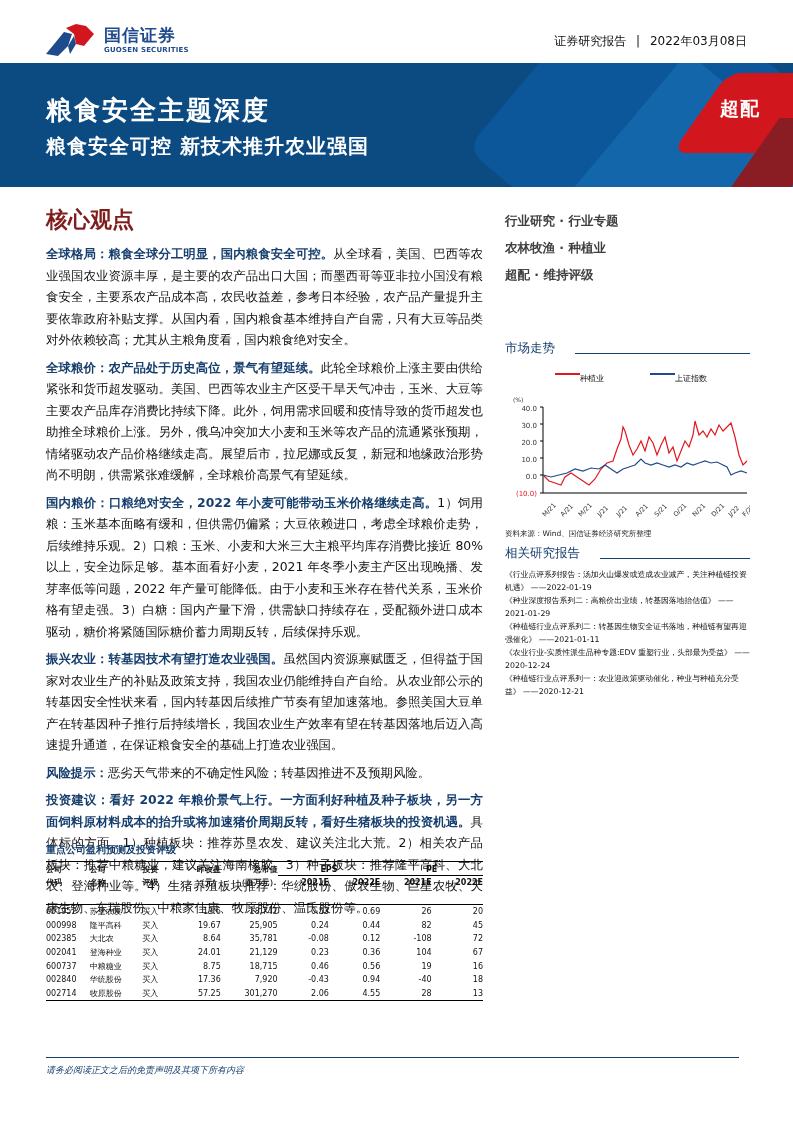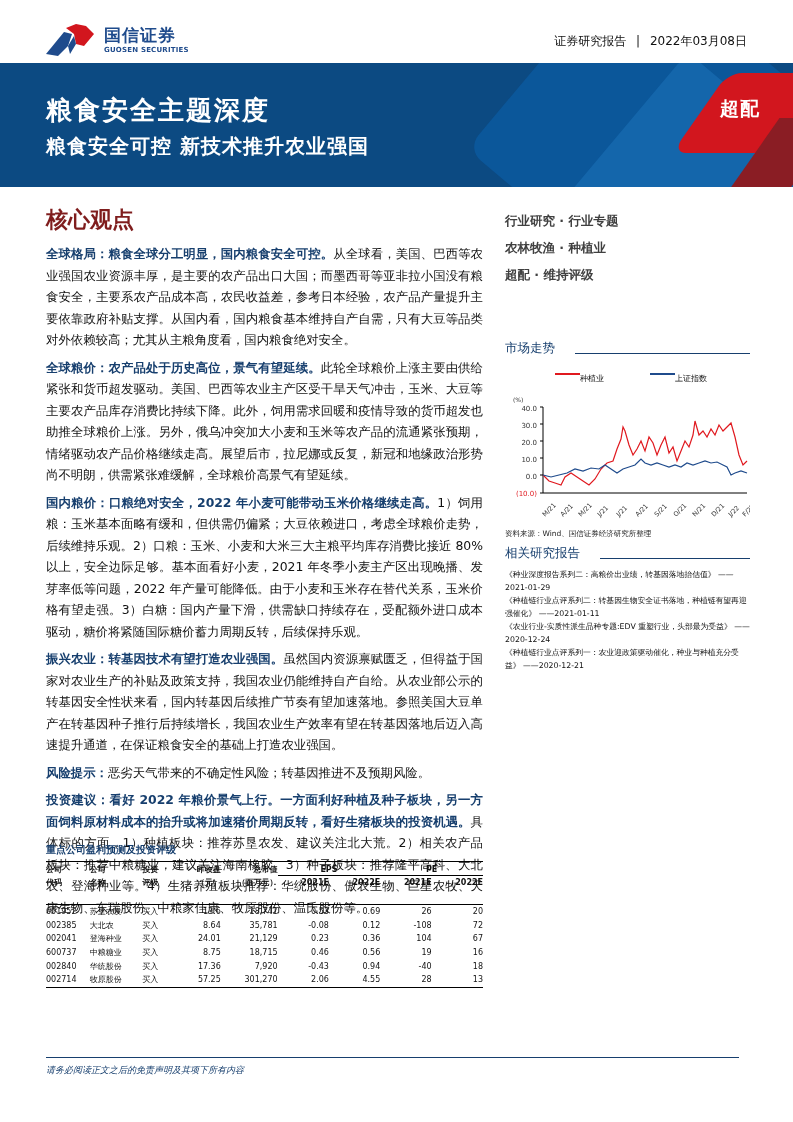--- a/index.html
+++ b/index.html
@@ -155,20 +155,21 @@
       </svg>
     </div>
   </div>
   <div class="source">资料来源：Wind、国信证券经济研究所整理</div>
 
   <div class="side-heading" style="margin-top:6px;">
     <span>相关研究报告</span>
       <span class="rule"></span>
   </div>
   <div class="related-list">
+    <div class="related-item">《行业点评系列报告：汤加火山爆发或造成农业减产，关注种植链投资机遇》 ——2022-01-19</div>
     <div class="related-item">《种业深度报告系列二：高粮价出业绩，转基因落地抬估值》 ——2021-01-29</div>
     <div class="related-item">《种植链行业点评系列二：转基因生物安全证书落地，种植链有望再迎强催化》 ——2021-01-11</div>
     <div class="related-item">《农业行业-实质性派生品种专题:EDV 重塑行业，头部最为受益》 ——2020-12-24</div>
     <div class="related-item">《种植链行业点评系列一：农业迎政策驱动催化，种业与种植充分受益》 ——2020-12-21</div>
   </div>
 </div>
 
 <div class="abs table-section">
   <div class="table-title">重点公司盈利预测及投资评级</div>
   <table>
@@ -200,20 +201,31 @@
           <td>苏垦农发</td>
           <td>买入</td>
           <td class="r">13.6</td>
           <td class="r">18,741</td>
           <td class="r">0.53</td>
           <td class="r">0.69</td>
           <td class="r">26</td>
           <td class="r">20</td>
       </tr>
       <tr>
+        <td>000998</td>
+          <td>隆平高科</td>
+          <td>买入</td>
+          <td class="r">19.67</td>
+          <td class="r">25,905</td>
+          <td class="r">0.24</td>
+          <td class="r">0.44</td>
+          <td class="r">82</td>
+          <td class="r">45</td>
+      </tr>
+      <tr>
         <td>002385</td>
           <td>大北农</td>
           <td>买入</td>
           <td class="r">8.64</td>
           <td class="r">35,781</td>
           <td class="r">-0.08</td>
           <td class="r">0.12</td>
           <td class="r">-108</td>
           <td class="r">72</td>
       </tr>

